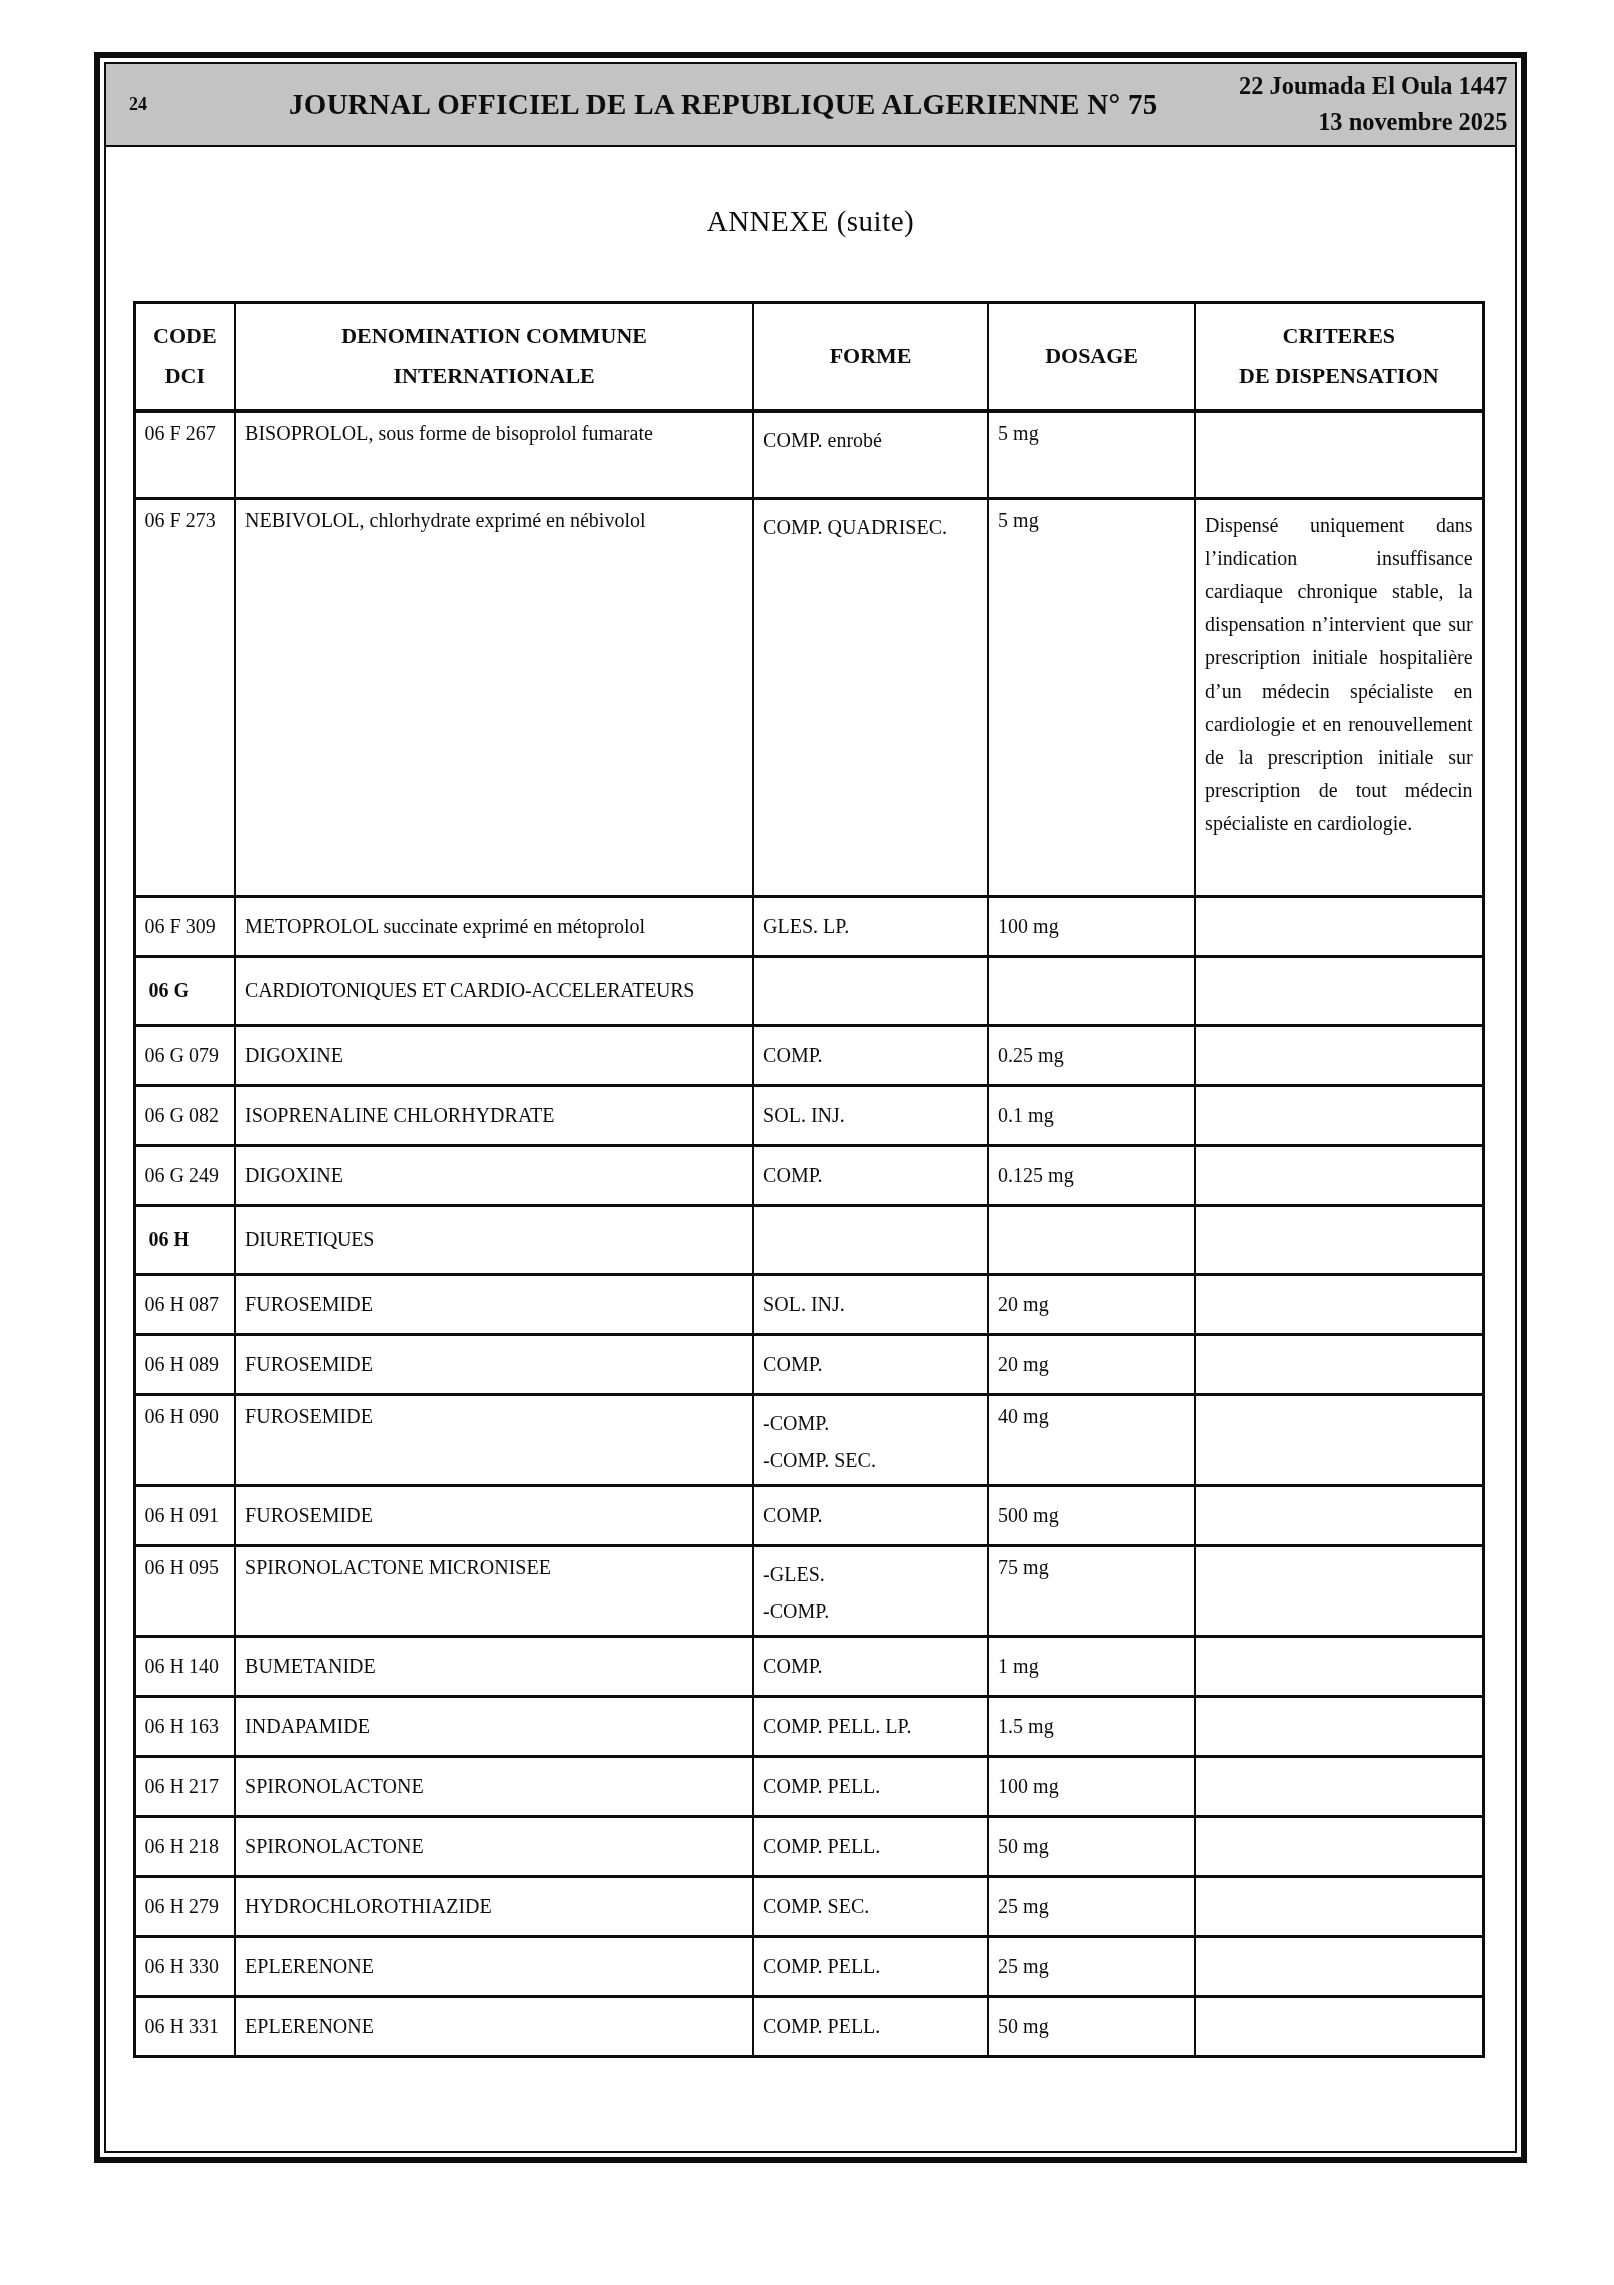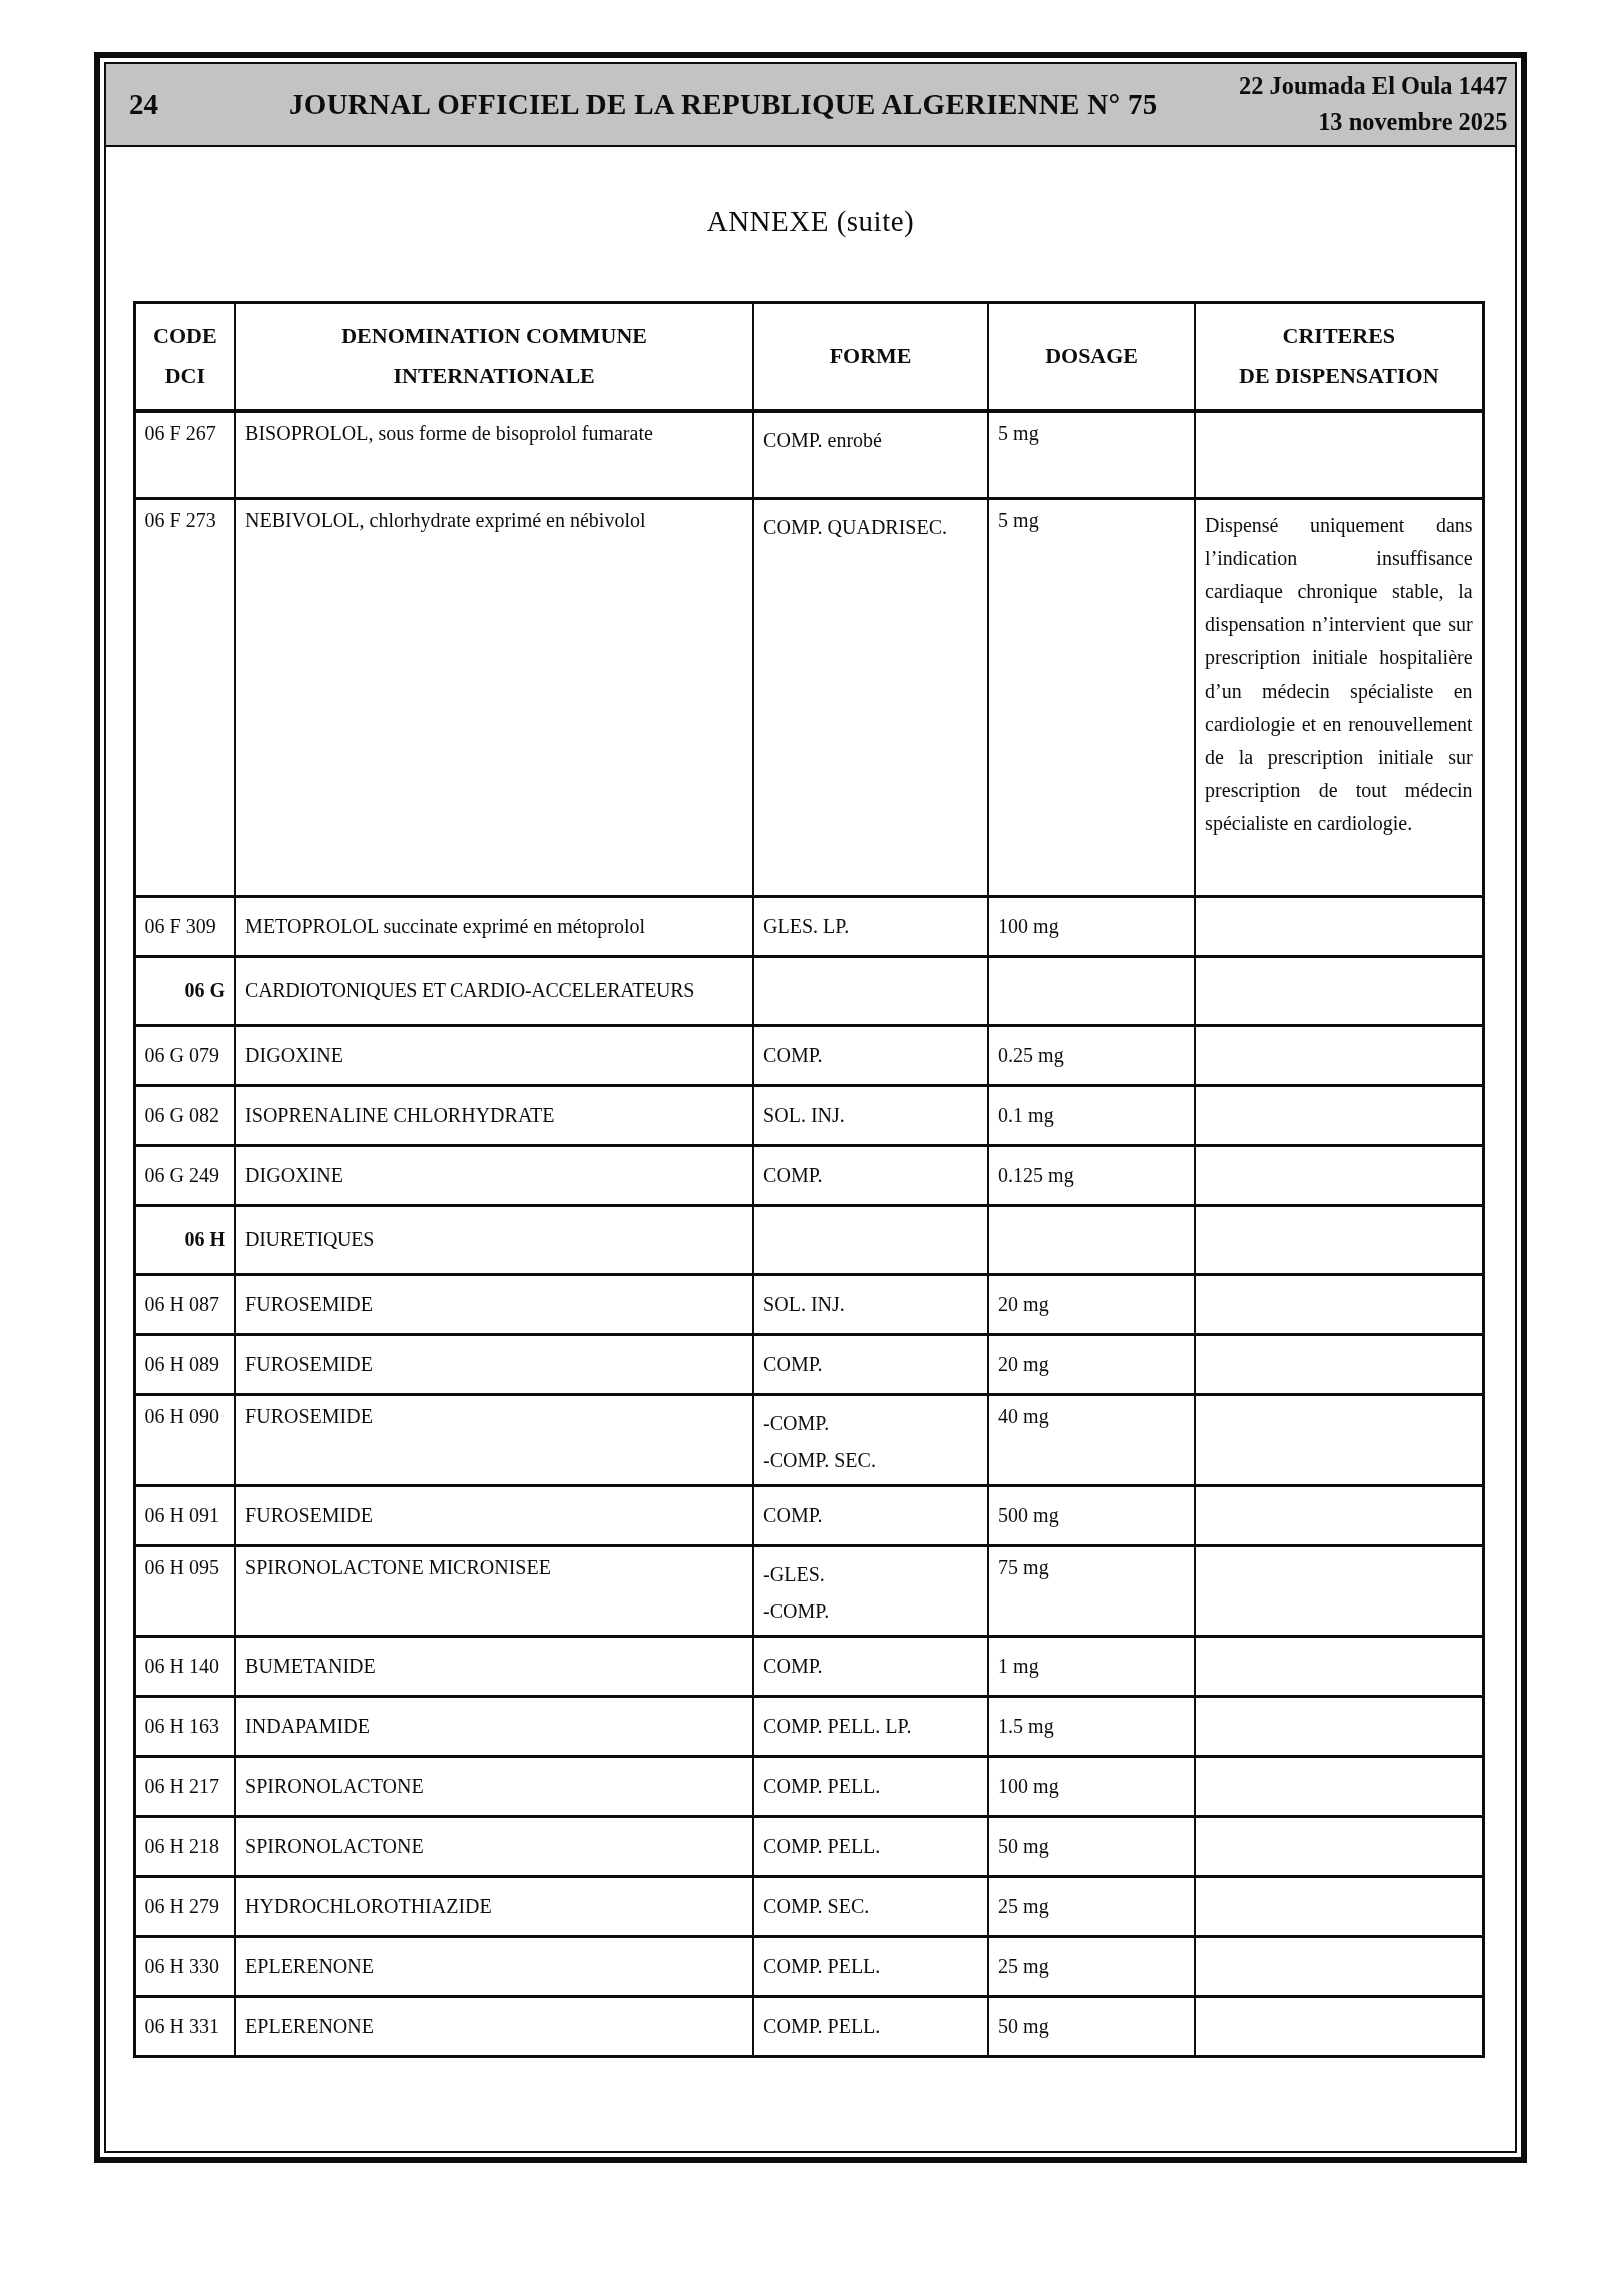--- a/index.html
+++ b/index.html
@@ -11,21 +11,21 @@
     position:absolute;left:94px;top:52px;width:1433px;height:2111px;
     border:6.3px solid #0d0d0d;box-sizing:border-box;padding:3.6px;background:#fff;
   }
   .frame-inner{
     border:2.7px solid #0d0d0d;box-sizing:border-box;width:100%;height:100%;background:#fff;
   }
   .masthead{
     display:flex;align-items:center;background:#c3c3c3;
     border-bottom:2.7px solid #0d0d0d;height:83px;box-sizing:border-box;
   }
-  .masthead-page{width:136px;padding-left:23.5px;font-weight:bold;font-size:29px;flex-shrink:0;}
+  .masthead-page{width:136px;padding-left:23.5px;font-weight:bold;font-size:18px;flex-shrink:0;}
   .masthead-title{flex:1;text-align:center;font-weight:bold;font-size:29px;letter-spacing:0.3px;}
   .masthead-dates{
     width:326px;flex-shrink:0;text-align:right;padding-right:8px;
     font-weight:bold;font-size:24.4px;line-height:36px;
   }
   .annexe-title{text-align:center;font-size:29px;margin-top:58px;letter-spacing:0.5px;}
   .main-table{
     border-collapse:collapse;table-layout:fixed;width:1350px;
     margin:63px 0 0 27px;border:3.6px solid #0d0d0d;
   }
@@ -46,21 +46,21 @@
   .main-table tbody tr{height:60px;}
   .main-table tbody tr.section-row{height:69px;}
   .main-table tbody tr.two-line{height:87px;}
   .main-table tbody tr:nth-child(1){height:87px;}
   .main-table tbody tr:nth-child(2){height:398px;margin-left:16px;}
   .main-table td{font-size:20px;vertical-align:middle;padding:5.4px 9px;}
   .main-table tbody tr:nth-child(1) td,
   .main-table tbody tr:nth-child(2) td,
   .main-table tbody tr.two-line td{vertical-align:top;padding-top:9px;}
   .cell-code{padding-left:6.3px;padding-right:1.8px;white-space:nowrap;}
-  .section-row .cell-code{text-align:right;font-weight:bold;padding-left:3px;}
+  .section-row .cell-code{text-align:left;font-weight:bold;padding-left:13px;}
   .section-row .cell-name{font-weight:normal;letter-spacing:-0.3px;}
   .cell-forme div{line-height:1.85;}
   .cell-criteres{
     text-align:justify;font-size:19px;line-height:1.66;
     padding:8.1px 11.8px 8.1px 11.8px;vertical-align:top;
   }
 </style>
 </head>
 <body>
 

